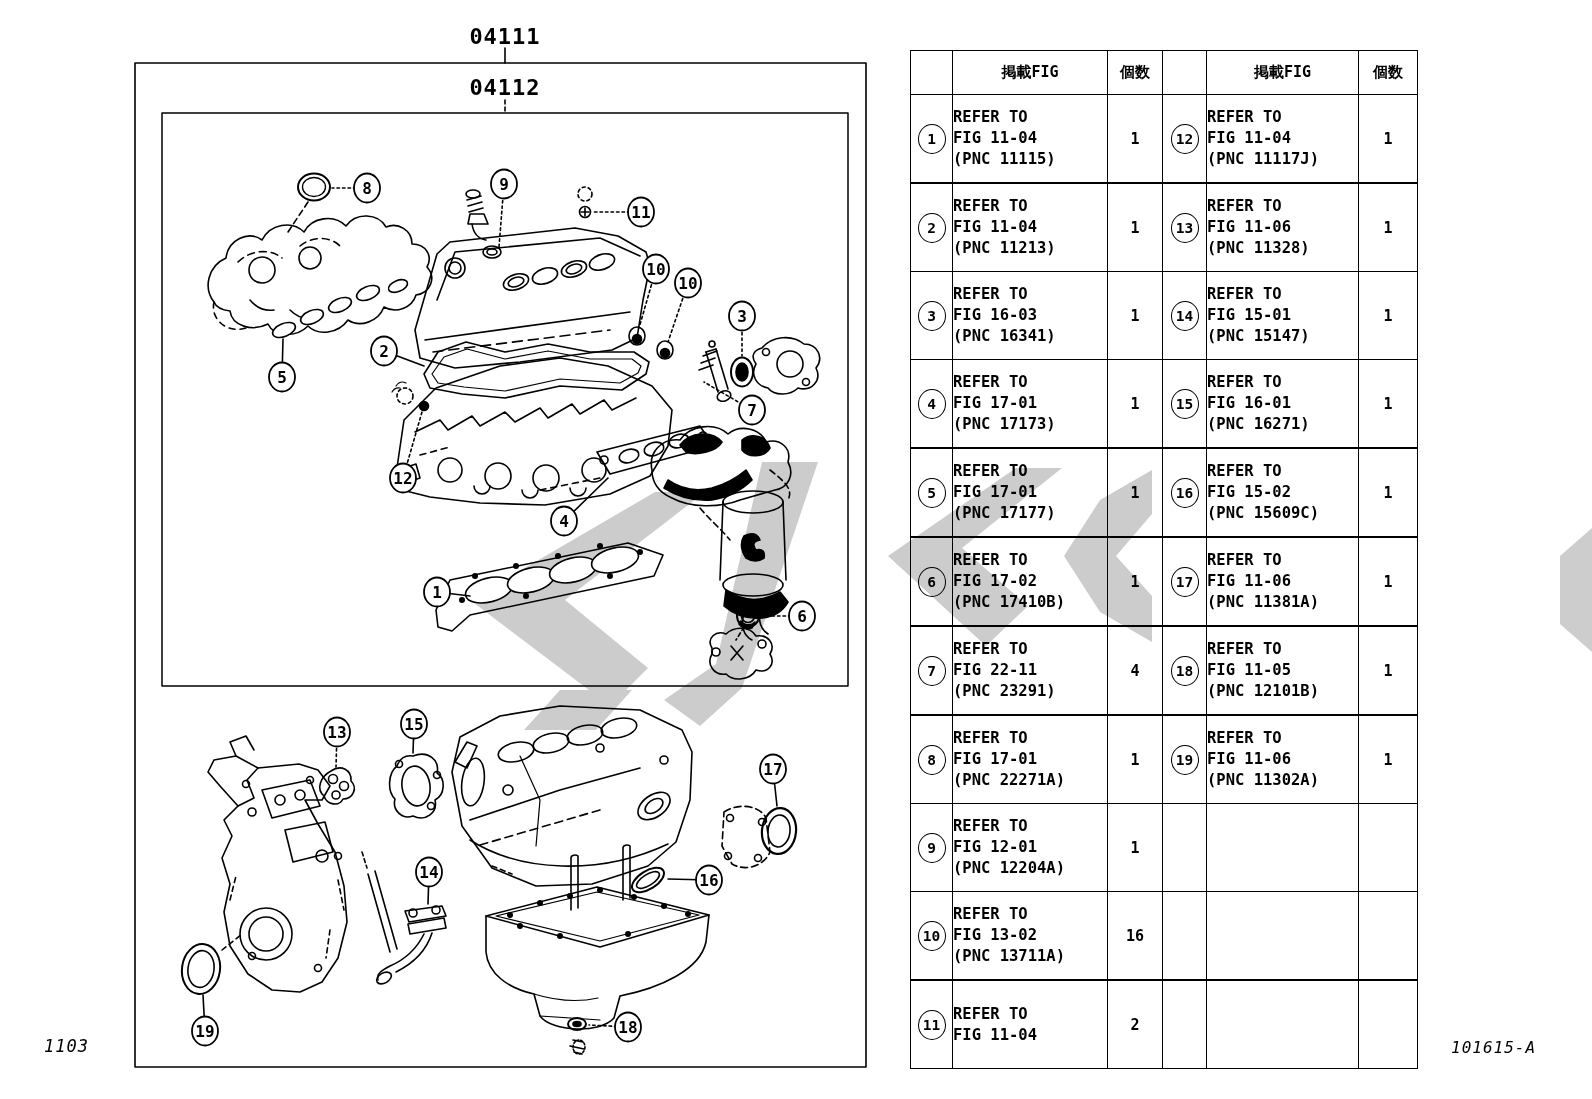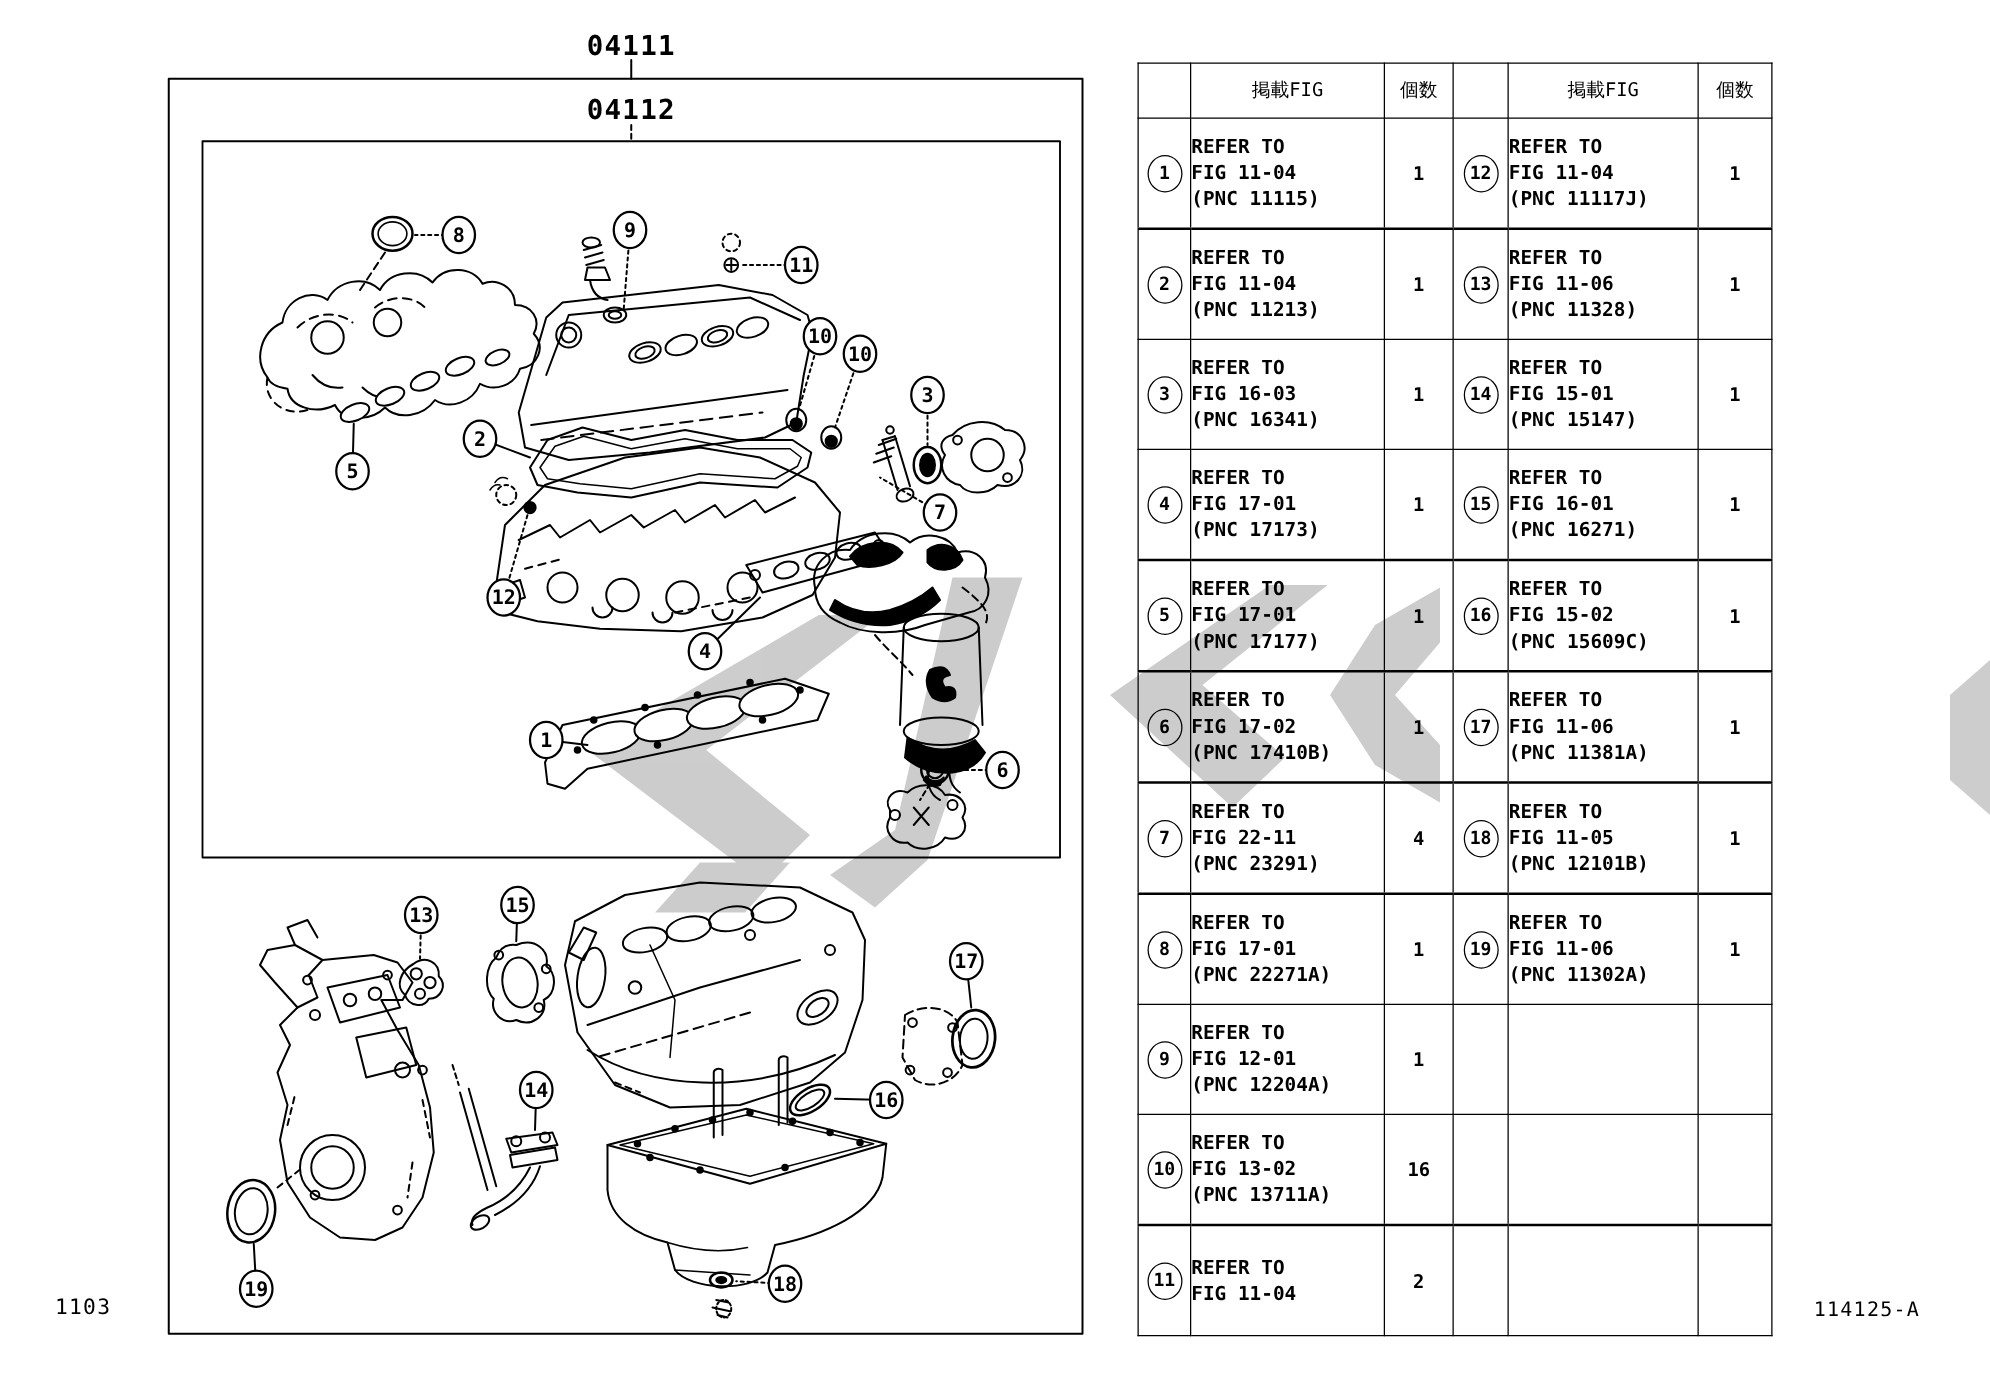--- a/index.html
+++ b/index.html
@@ -15,38 +15,38 @@
   
   #parts-table{
     position:absolute;left:910px;top:50px;
     border-collapse:collapse;table-layout:fixed;
     background:transparent;
   }
   #parts-table td,#parts-table th{
     border:1px solid #000;padding:0;vertical-align:middle;
     font-weight:bold;color:#000;background:transparent;
   }
-  #parts-table tr.hdr th{height:43px;font-size:15px;text-align:center;font-weight:normal;}
+  #parts-table tr.hdr th{height:43px;font-size:15px;text-align:center;font-weight:bold;}
   #parts-table tr.row td{height:87px;}
   td.c-num,td.c-num2{text-align:center;}
   td.c-num2{border-left-width:3px;border-right-width:3px;}
   th.c-num2{border-left-width:3px;border-right-width:3px;}
   td.c-fig,td.c-fig2{
     white-space:pre-line;font-size:15.5px;line-height:21px;
     padding-left:13px;text-align:left;border-radius:14px;
   }
   td.c-qty,td.c-qty2{text-align:center;font-size:15px;}
   #parts-table tr.thick td{border-bottom-width:2.5px;}
   .circ{
     display:inline-flex;align-items:center;justify-content:center;
     width:26px;height:28px;border:1.7px solid #000;border-radius:50%;
     font-size:14.5px;font-weight:bold;
   }
   
-  .foot{position:absolute;font-size:17px;letter-spacing:1px;}
+  .foot{position:absolute;font-size:17px;letter-spacing:1px;font-style:italic;}
   #foot-left{left:44px;top:1036px;}
   #foot-right{left:1451px;top:1038px;font-size:16px;}
 </style>
 </head>
 <body>
 
 <svg id="scene" viewBox="0 0 1592 1099">
 
   <g id="watermark" opacity="0.95">
     <polygon class="wm" points="655,492 705,492 565,600 648,668 610,706 470,600" fill="#cacaca"></polygon>
@@ -548,13 +548,13 @@
 FIG 11-04</td>
         <td class="c-qty">2</td>
         <td class="c-num2"></td>
         <td class="c-fig2"></td>
         <td class="c-qty2"></td>
       </tr>
     </tbody>
 </table>
 
 <div class="foot" id="foot-left">1103</div>
-<div class="foot" id="foot-right">114125-A</div>
+<div class="foot" id="foot-right">101615-A</div>
 
 </body></html>

